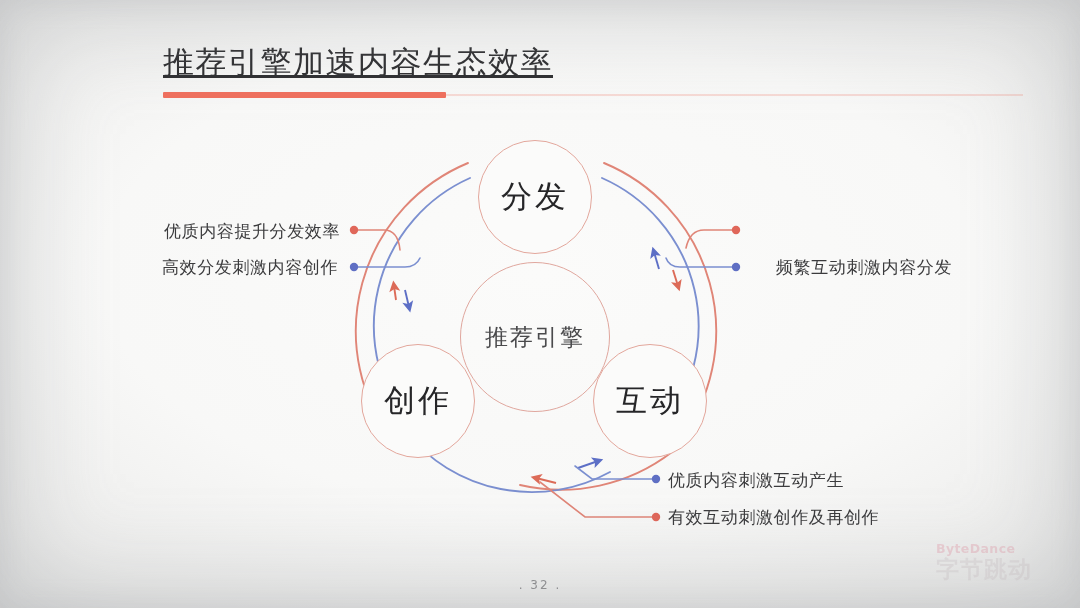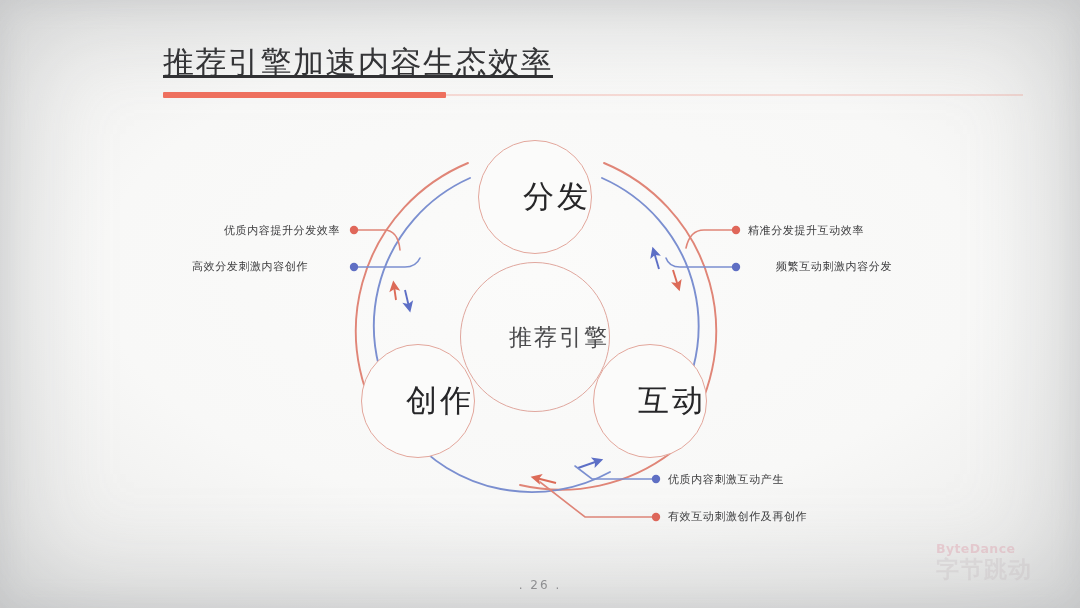--- a/index.html
+++ b/index.html
@@ -83,21 +83,21 @@
   }
 
   
   .node {
     position: absolute;
     border-radius: 50%;
     background: #fbfbfa;
     border: 1.6px solid #e3a79c;
     display: flex;
     align-items: center;
-    justify-content: flex-end;
+    justify-content: center;
     box-sizing: border-box;
   }
   .node span {
     color: #262628;
     letter-spacing: 3px;
     white-space: nowrap;
   }
   .node-top   { left: 478px; top: 140px; width: 114px; height: 114px; }
   .node-left  { left: 361px; top: 344px; width: 114px; height: 114px; }
   .node-right { left: 593px; top: 344px; width: 114px; height: 114px; }
@@ -114,21 +114,21 @@
   }
   .node-center span {
     font-size: 23px;
     color: #4a4a4c;
     letter-spacing: 2px;
   }
 
   
   .label {
     position: absolute;
-    font-size: 11px;
+    font-size: 17px;
     color: #3b3b3d;
     letter-spacing: 0.6px;
     white-space: nowrap;
     line-height: 18px;
   }
 
   .lbl-l1 { left: 160px; top: 222px; width: 180px; text-align: right; }
   .lbl-l2 { left: 160px; top: 258px; width: 180px; text-align: center; }
   .lbl-r1 { left: 748px; top: 222px; }
   .lbl-r2 { left: 748px; top: 258px; margin-left: 28px; }
@@ -257,25 +257,24 @@
   </div>
   <div class="node node-left">
     <span>创作</span>
   </div>
   <div class="node node-right">
     <span>互动</span>
   </div>
 
   <div class="label lbl-l1">优质内容提升分发效率</div>
   <div class="label lbl-l2">高效分发刺激内容创作</div>
-  <div class="label lbl-r1">精准分发提升互动效率</div>
   <div class="label lbl-r2">频繁互动刺激内容分发</div>
   <div class="label lbl-b2">有效互动刺激创作及再创作</div>
   <div class="label lbl-b1">优质内容刺激互动产生</div>
 
-  <div class="page-num">. 26 .</div>
+  <div class="page-num">. 32 .</div>
 
   <div class="brand">
     <div class="brand-en">ByteDance</div>
     <div class="brand-cn">字节跳动</div>
   </div>
 
 </div>
 
 </body></html>

